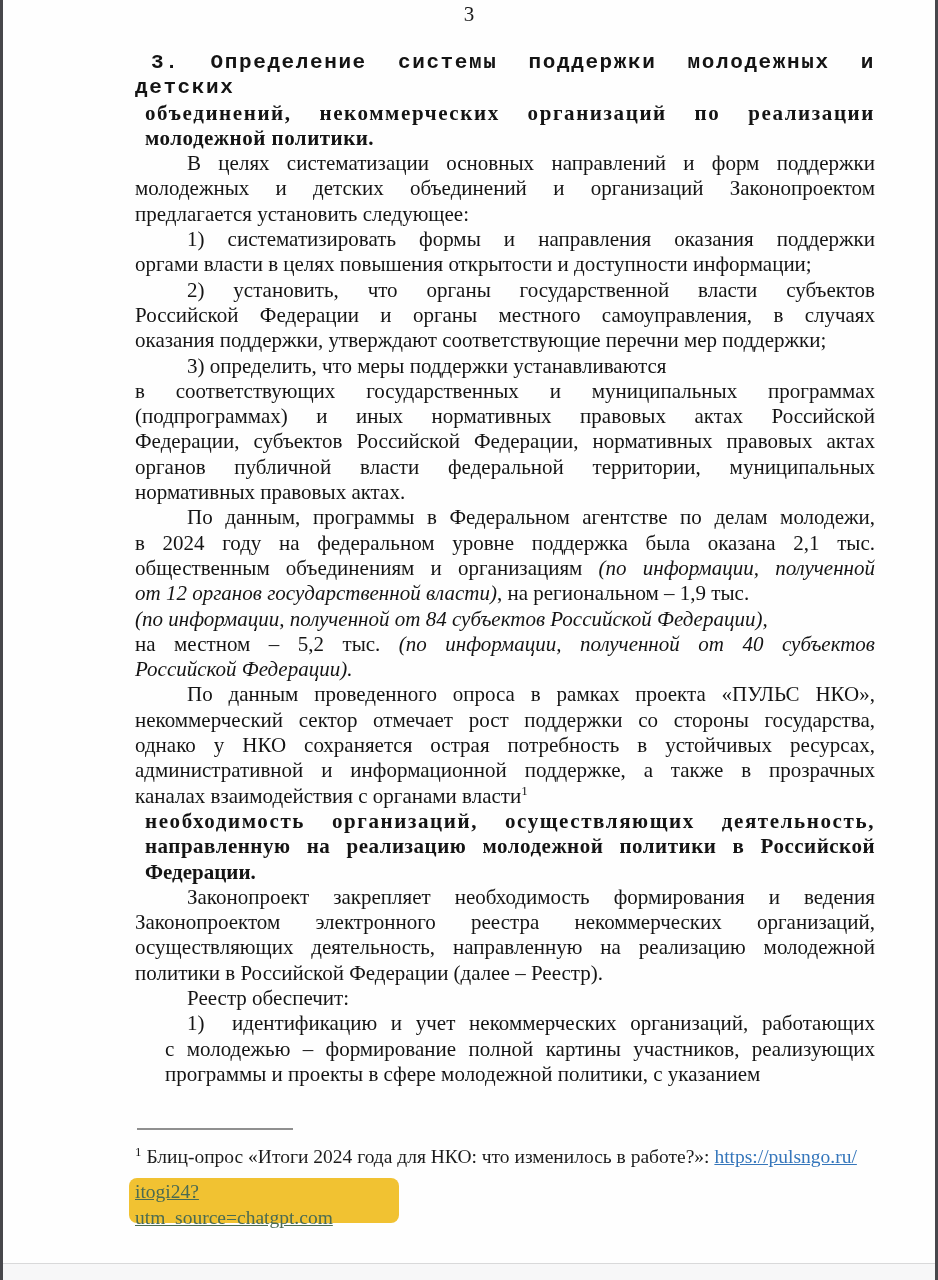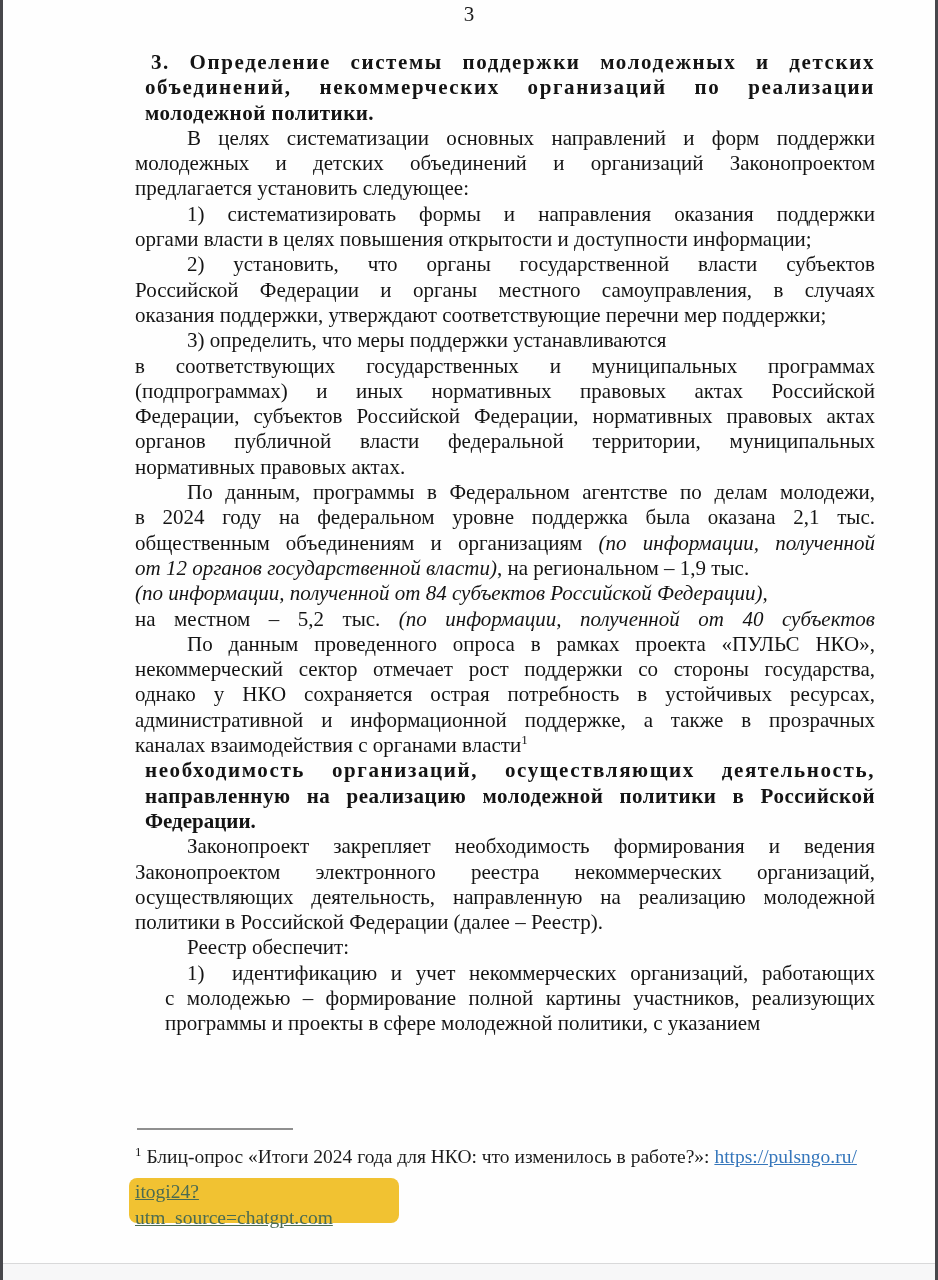--- a/index.html
+++ b/index.html
@@ -20,21 +20,21 @@
   }
   .text{
     position:absolute;top:50px;left:132px;width:740px;
     font-size:21px;line-height:25.3px;color:var(--ink,#141414);
   }
   .line{min-height:25.3px;}
   .j{text-align:justify;text-align-last:justify;}
   .b{font-weight:bold;}
   .it{font-style:italic;}
   .ind{text-indent:52px;}
-  .ih{text-indent:16px;}
+  .ih{text-indent:16px;font-family:Liberation Mono, monospace;}
   .ch{padding-left:10px;}
   .c2{padding-left:30px;}
   .ls05{letter-spacing:.5px;}
   .ls15{letter-spacing:1.6px;}
   .ls35{letter-spacing:3.4px;}
   sup{font-size:13px;line-height:0;}
   .footnote{
     position:absolute;top:1128px;left:132px;width:740px;
     font-size:19.5px;line-height:26px;color:#1c1c1c;
   }
@@ -82,20 +82,21 @@
       <div class="line j"><span>(подпрограммах) и иных нормативных правовых актах Российской</span></div>
       <div class="line j"><span>Федерации, субъектов Российской Федерации, нормативных правовых актах</span></div>
       <div class="line j"><span>органов публичной власти федеральной территории, муниципальных</span></div>
       <div class="line"><span>нормативных правовых актах.</span></div>
       <div class="line j ind"><span>По данным, программы в Федеральном агентстве по делам молодежи,</span></div>
       <div class="line j"><span>в 2024 году на федеральном уровне поддержка была оказана 2,1 тыс.</span></div>
       <div class="line j"><span>общественным объединениям и организациям </span><span class="it">(по информации, полученной</span></div>
       <div class="line"><span class="it">от 12 органов государственной власти)</span><span>, на региональном – 1,9 тыс.</span></div>
       <div class="line"><span class="it">(по информации, полученной от 84 субъектов Российской Федерации),</span></div>
       <div class="line j"><span>на местном – 5,2 тыс. </span><span class="it">(по информации, полученной от 40 субъектов</span></div>
+      <div class="line"><span class="it">Российской Федерации).</span></div>
       <div class="line j ind"><span>По данным проведенного опроса в рамках проекта «ПУЛЬС НКО»,</span></div>
       <div class="line j"><span>некоммерческий сектор отмечает рост поддержки со стороны государства,</span></div>
       <div class="line j"><span>однако у НКО сохраняется острая потребность в устойчивых ресурсах,</span></div>
       <div class="line j"><span>административной и информационной поддержке, а также в прозрачных</span></div>
       <div class="line"><span>каналах взаимодействия с органами власти</span><sup>1</sup></div>
       <div class="line b j ls15 ch"><span>необходимость организаций, осуществляющих деятельность,</span></div>
       <div class="line b j ls05 ch"><span>направленную на реализацию молодежной политики в Российской</span></div>
       <div class="line b ch"><span>Федерации.</span></div>
       <div class="line j ind"><span>Законопроект закрепляет необходимость формирования и ведения</span></div>
       <div class="line j"><span>Законопроектом электронного реестра некоммерческих организаций,</span></div>

